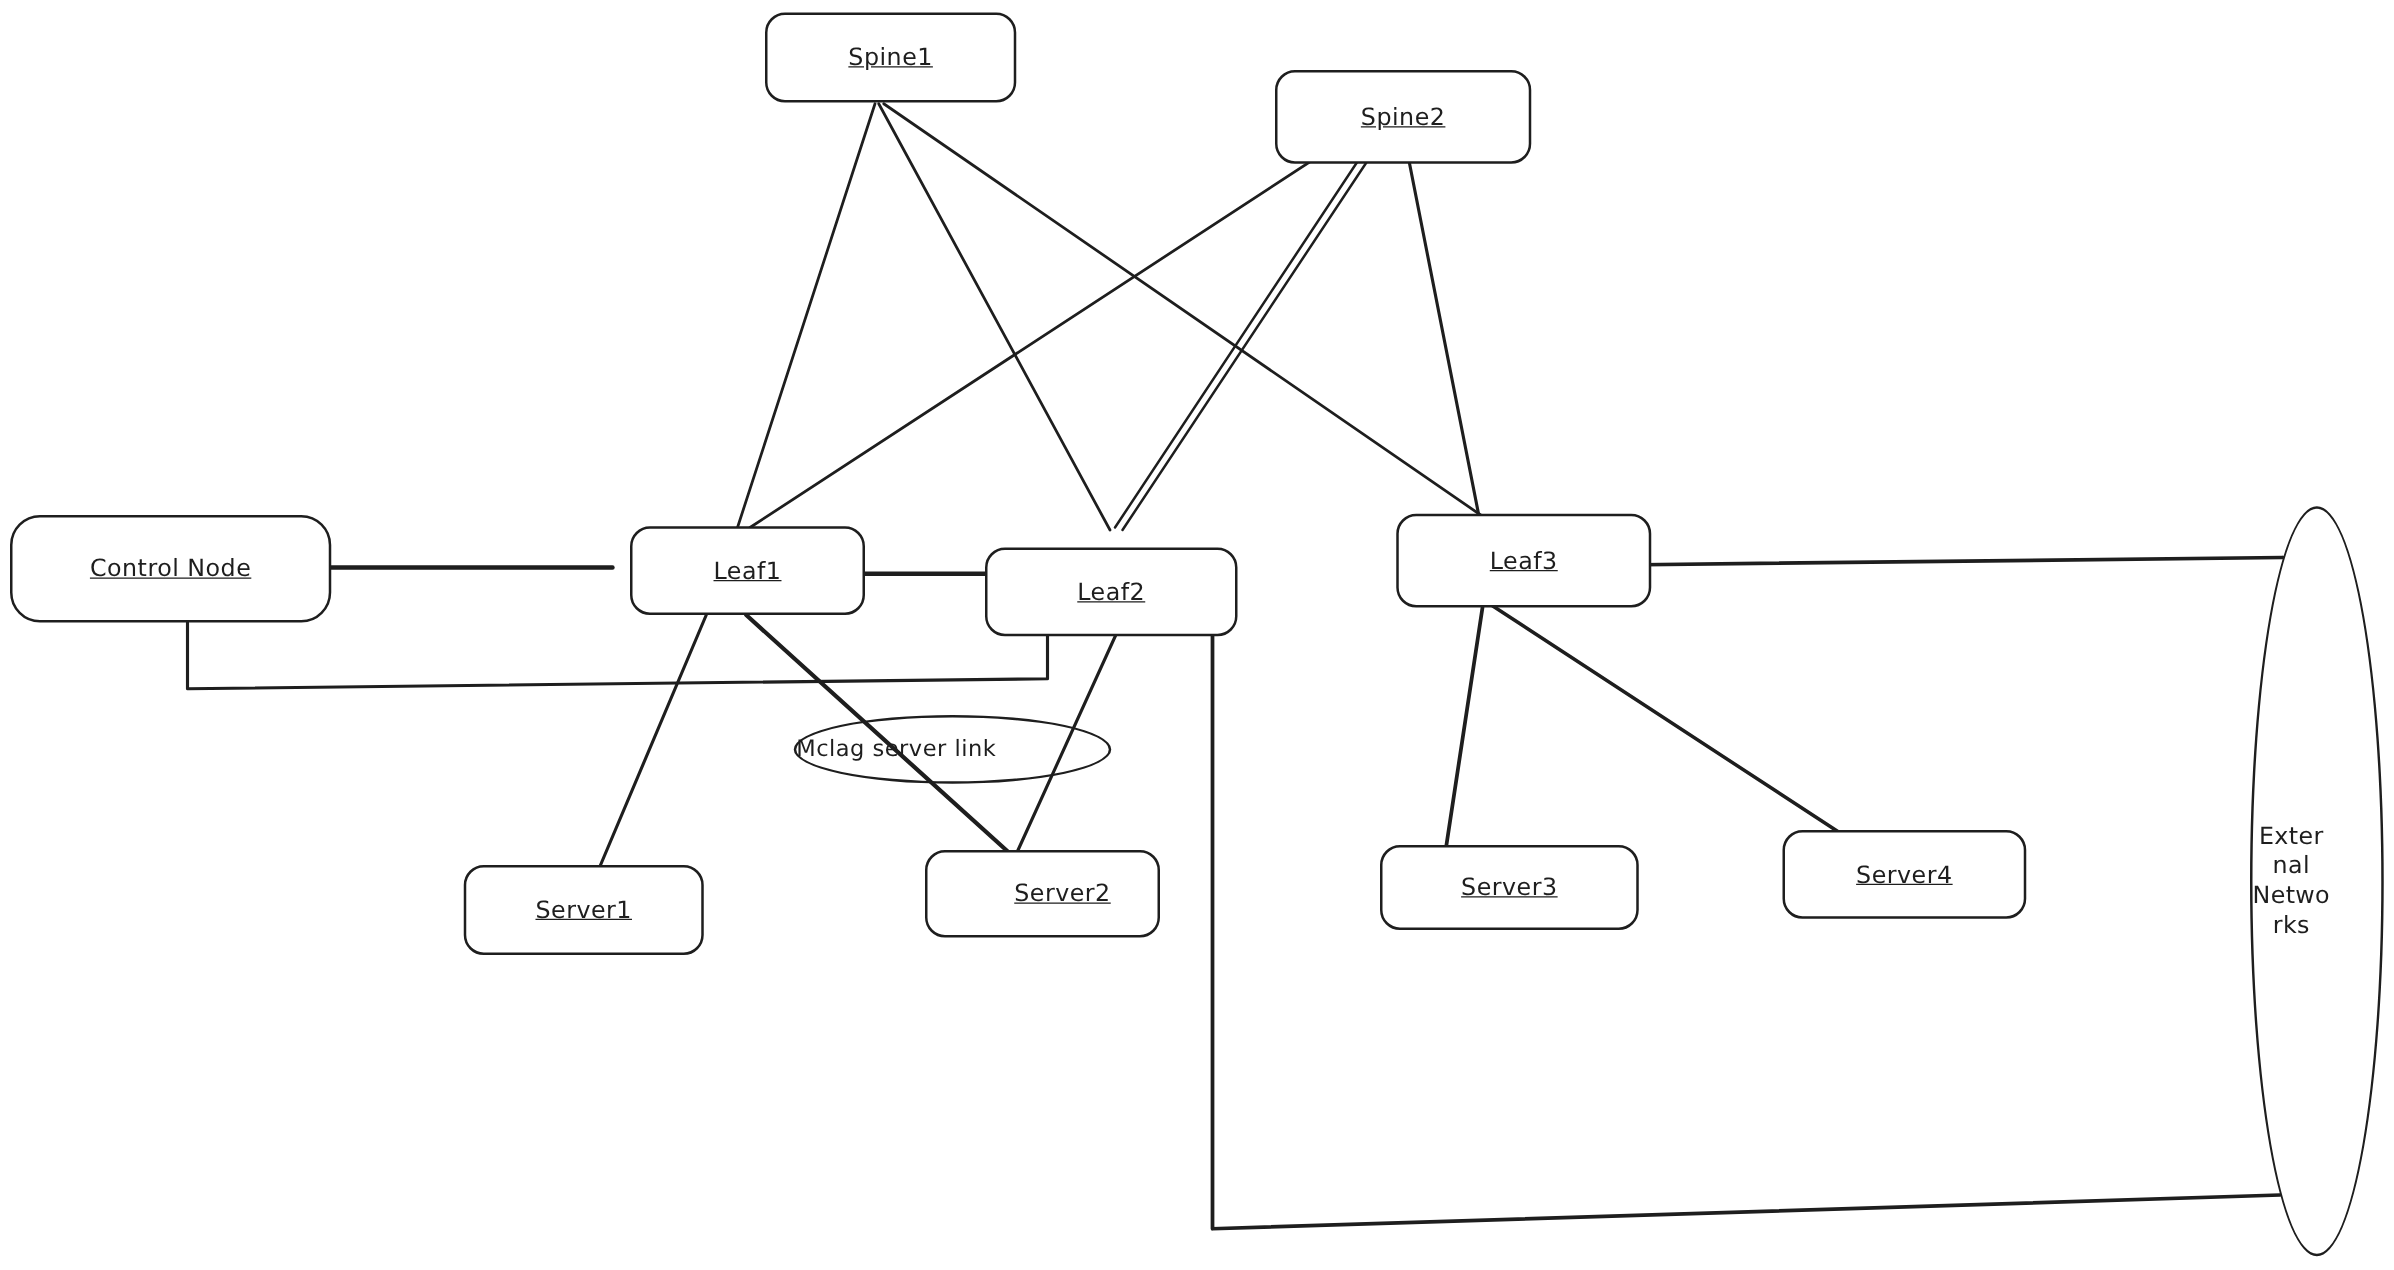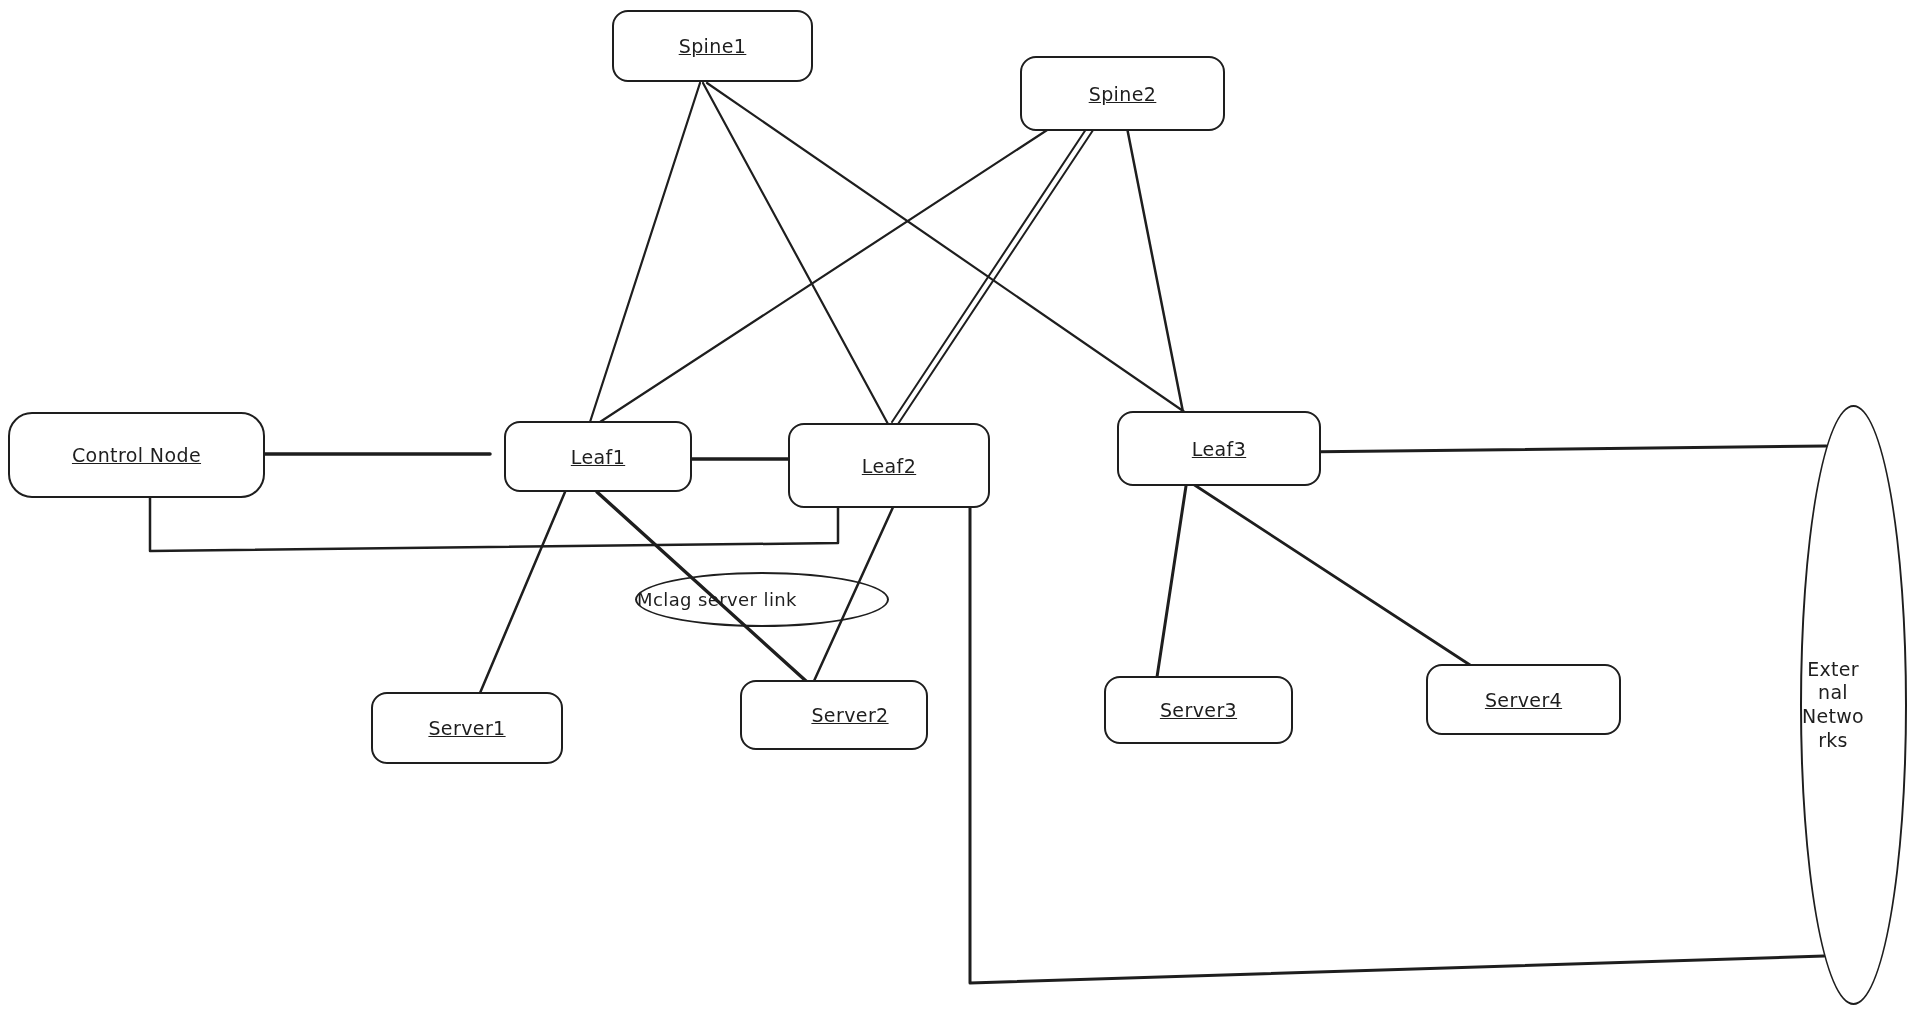--- a/index.html
+++ b/index.html
@@ -68,25 +68,25 @@
     letter-spacing: 0.3px;
   }
   .ext-label span {
     display: block;
   }
   
   #node-spine1       { left: 612px;  top: 10px;  width: 201px; height: 72px; }
   #node-spine2       { left: 1020px; top: 12px;  width: 205px; height: 75px; margin-top: 44px; }
   #node-control-node { left: 8px;    top: 412px; width: 257px; height: 86px; border-radius: 24px; }
   #node-leaf1        { left: 504px;  top: 421px; width: 188px; height: 71px; }
-  #node-leaf2        { left: 788px;  top: 423px; width: 202px; height: 85px; justify-content: center; }
+  #node-leaf2        { left: 788px;  top: 438px; width: 202px; height: 71px; justify-content: center; }
   #node-leaf3        { left: 1093px; top: 411px; width: 204px; height: 75px; margin-left: 24px; }
   #node-server1      { left: 371px;  top: 692px; width: 192px; height: 72px; }
   #node-server2      { left: 740px;  top: 680px; width: 188px; height: 70px; padding-left: 32px; }
-  #node-server3      { left: 1104px; top: 676px; width: 189px; height: 68px; }
+  #node-server3      { left: 1104px; top: 676px; width: 207px; height: 68px; }
   #node-server4      { left: 1426px; top: 664px; width: 195px; height: 71px; }
 </style>
 </head>
 <body>
 
 <div class="canvas">
 
   <svg class="edges" width="1915" height="1016" viewBox="0 0 1915 1016" fill="none" stroke="#1e1e1e" stroke-linecap="round" stroke-linejoin="round">
 
     <line x1="700" y1="83" x2="590" y2="422" stroke-width="2.2"></line>

